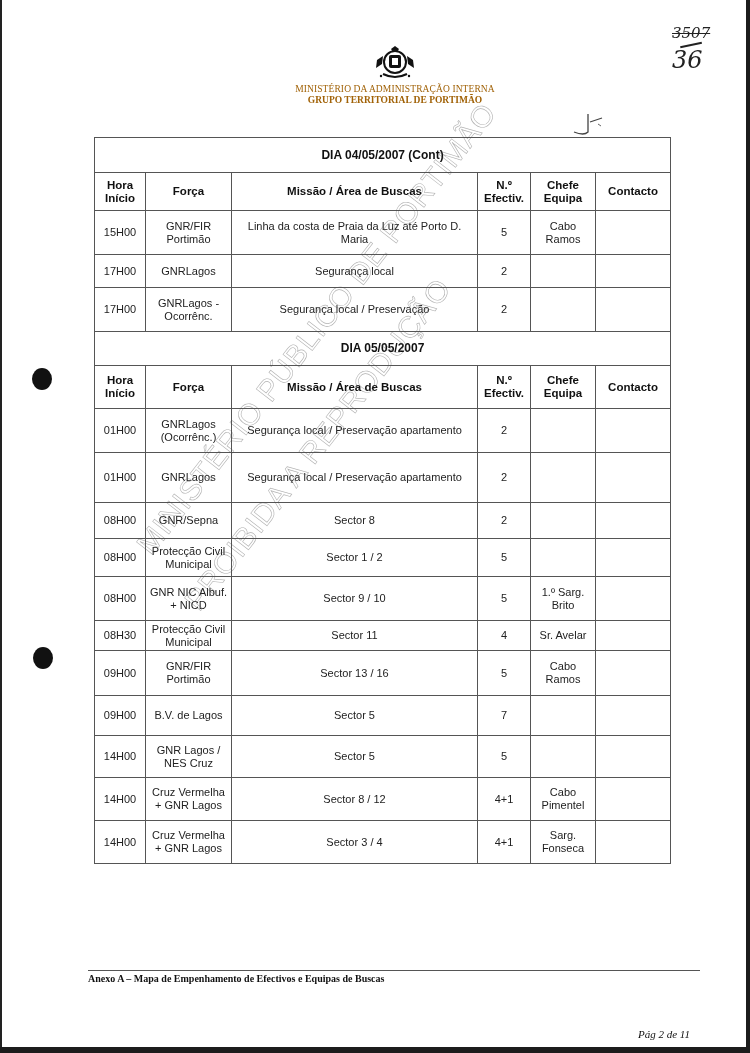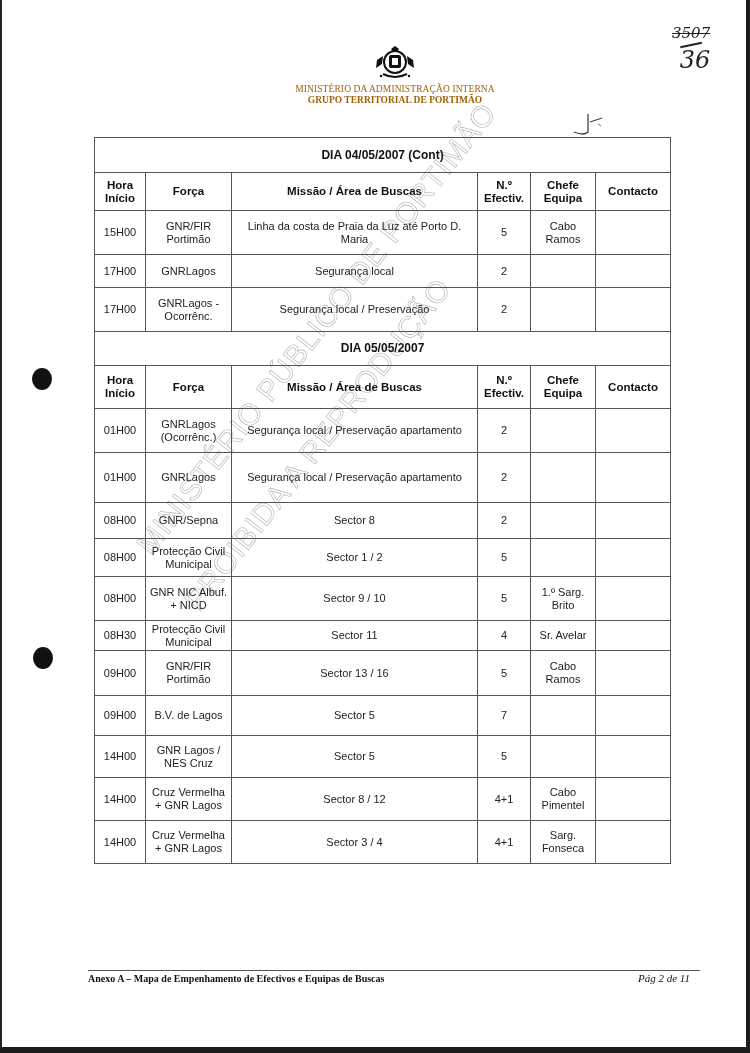--- a/index.html
+++ b/index.html
@@ -11,21 +11,21 @@
   .edge-right { position: absolute; left: 746px; top: 0; width: 4px; height: 1053px; background: #1c1c1c; }
   .edge-bottom { position: absolute; left: 0; top: 1047px; width: 750px; height: 6px; background: #1c1c1c; }
 
   .header { position: absolute; left: 250px; top: 46px; width: 290px; text-align: center;
             font-family: "Liberation Serif", serif; color: #a16207; }
   .crest { width: 44px; height: 36px; margin: 0 auto 2px auto; display: block; }
   .hdr-line1 { font-size: 9.5px; letter-spacing: 0.1px; line-height: 11px; }
   .hdr-line2, .hdr-line3 { font-size: 9.5px; font-weight: bold; line-height: 11px; }
 
   .handwriting { position: absolute; left: 672px; top: 24px; font-family: "DejaVu Serif", serif;
-                 font-style: italic; color: #222; text-align: right; }
+                 font-style: italic; color: #222; text-align: left; }
   .hw-top { font-size: 15px; text-decoration: line-through; }
   .hw-dash { display: block; width: 22px; height: 1.5px; background: #222; margin: 2px auto 2px auto; transform: rotate(-12deg); }
   .hw-bottom { font-size: 24px; line-height: 24px; }
 
   .initial { position: absolute; left: 568px; top: 108px; width: 50px; height: 30px; }
 
   .punch { position: absolute; width: 20px; height: 22px; border-radius: 50%; background: #111; }
   .punch1 { left: 32px; top: 368px; }
   .punch2 { left: 33px; top: 647px; }
 
@@ -36,21 +36,21 @@
   table.mapa th { font-weight: bold; font-size: 11.5px; color: #111; }
   .day-row td { font-weight: bold; font-size: 12px; color: #111; }
   .wm { position: absolute; left: 130px; top: 540px; transform: rotate(-52deg); transform-origin: left top;
         color: rgba(0,0,0,0.0); font-size: 30px; font-weight: normal; pointer-events: none; white-space: nowrap;
         -webkit-text-stroke: 0.6px rgba(80,80,80,0.45); letter-spacing: 1px; }
   .wm2 { left: 178px; top: 596px; }
 
   .footer-rule { position: absolute; left: 88px; top: 970px; width: 612px; height: 1px; background: #555; }
   .footer-left { position: absolute; left: 88px; top: 973px; font-family: "Liberation Serif", serif;
                  font-size: 10px; font-weight: bold; color: #111; }
-  .footer-right { position: absolute; left: 630px; top: 972px; width: 60px; text-align: right;
+  .footer-right { position: absolute; left: 630px; top: 1028px; width: 60px; text-align: right;
                   font-family: "Liberation Serif", serif; font-style: italic; font-size: 11px; color: #111; }
 </style>
 </head>
 <body>
 
 <div class="edge-left"></div>
 <div class="edge-right"></div>
 <div class="edge-bottom"></div>
 
 <div class="punch punch1"></div>

